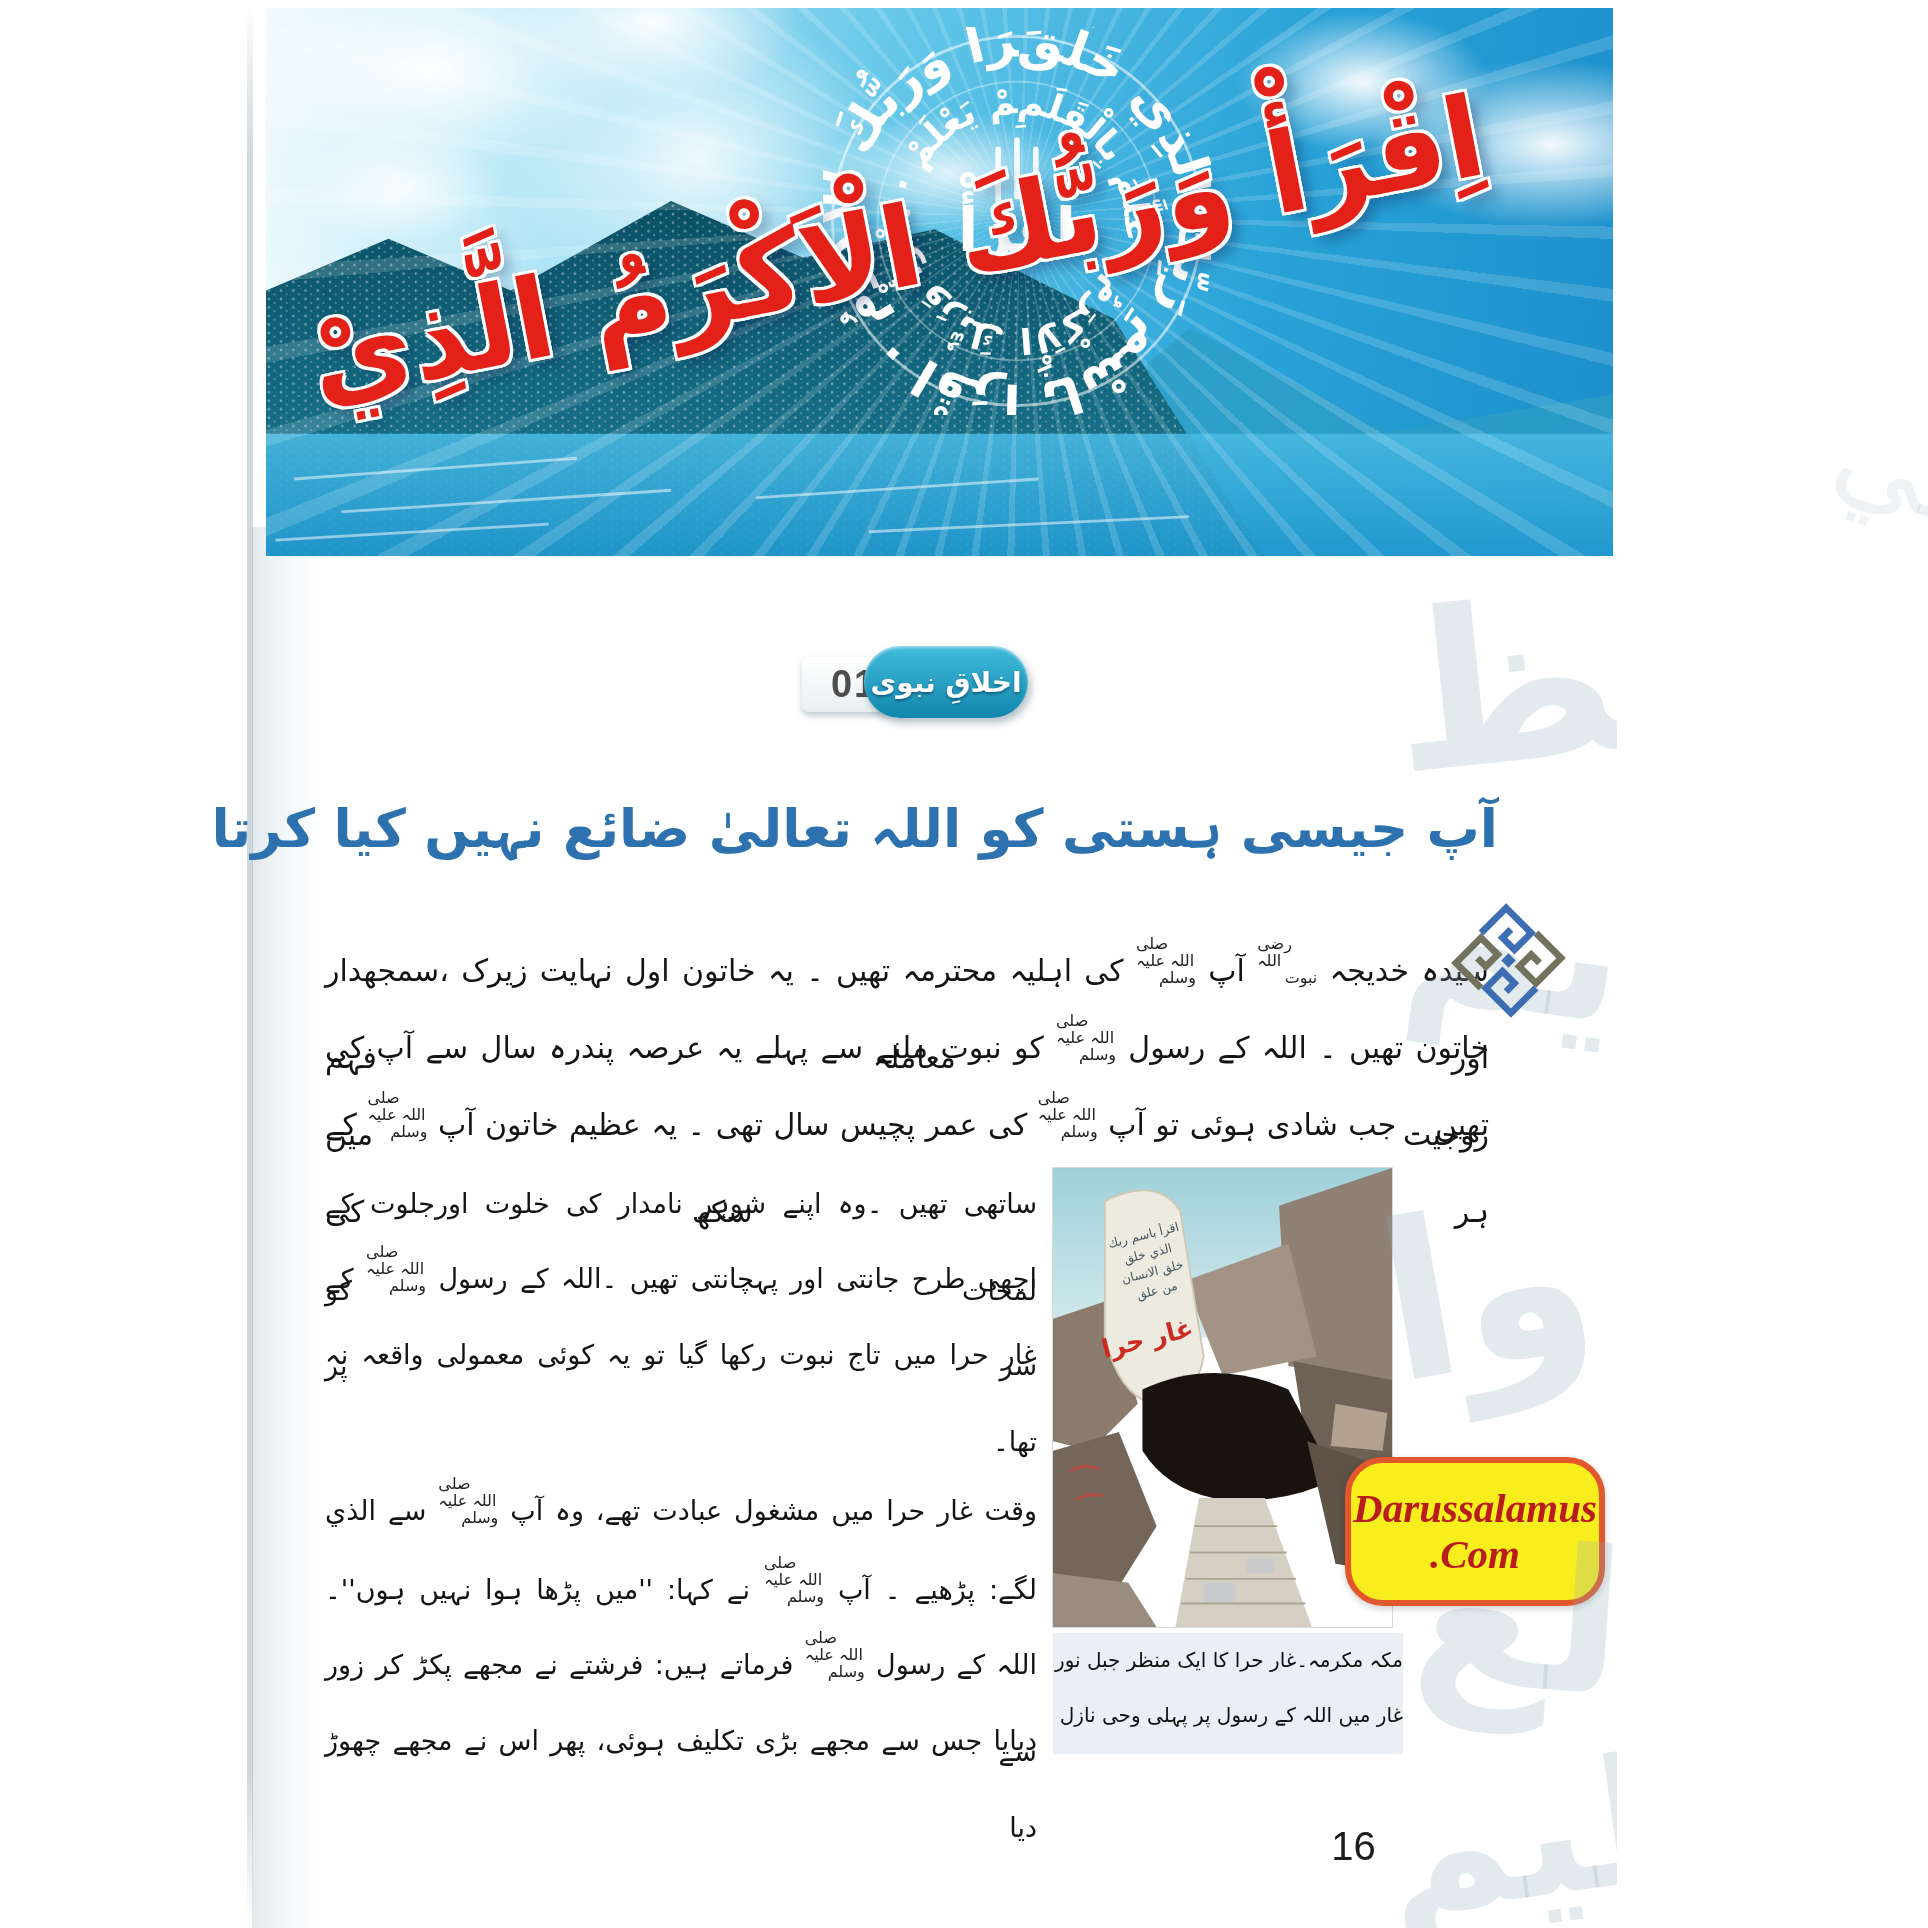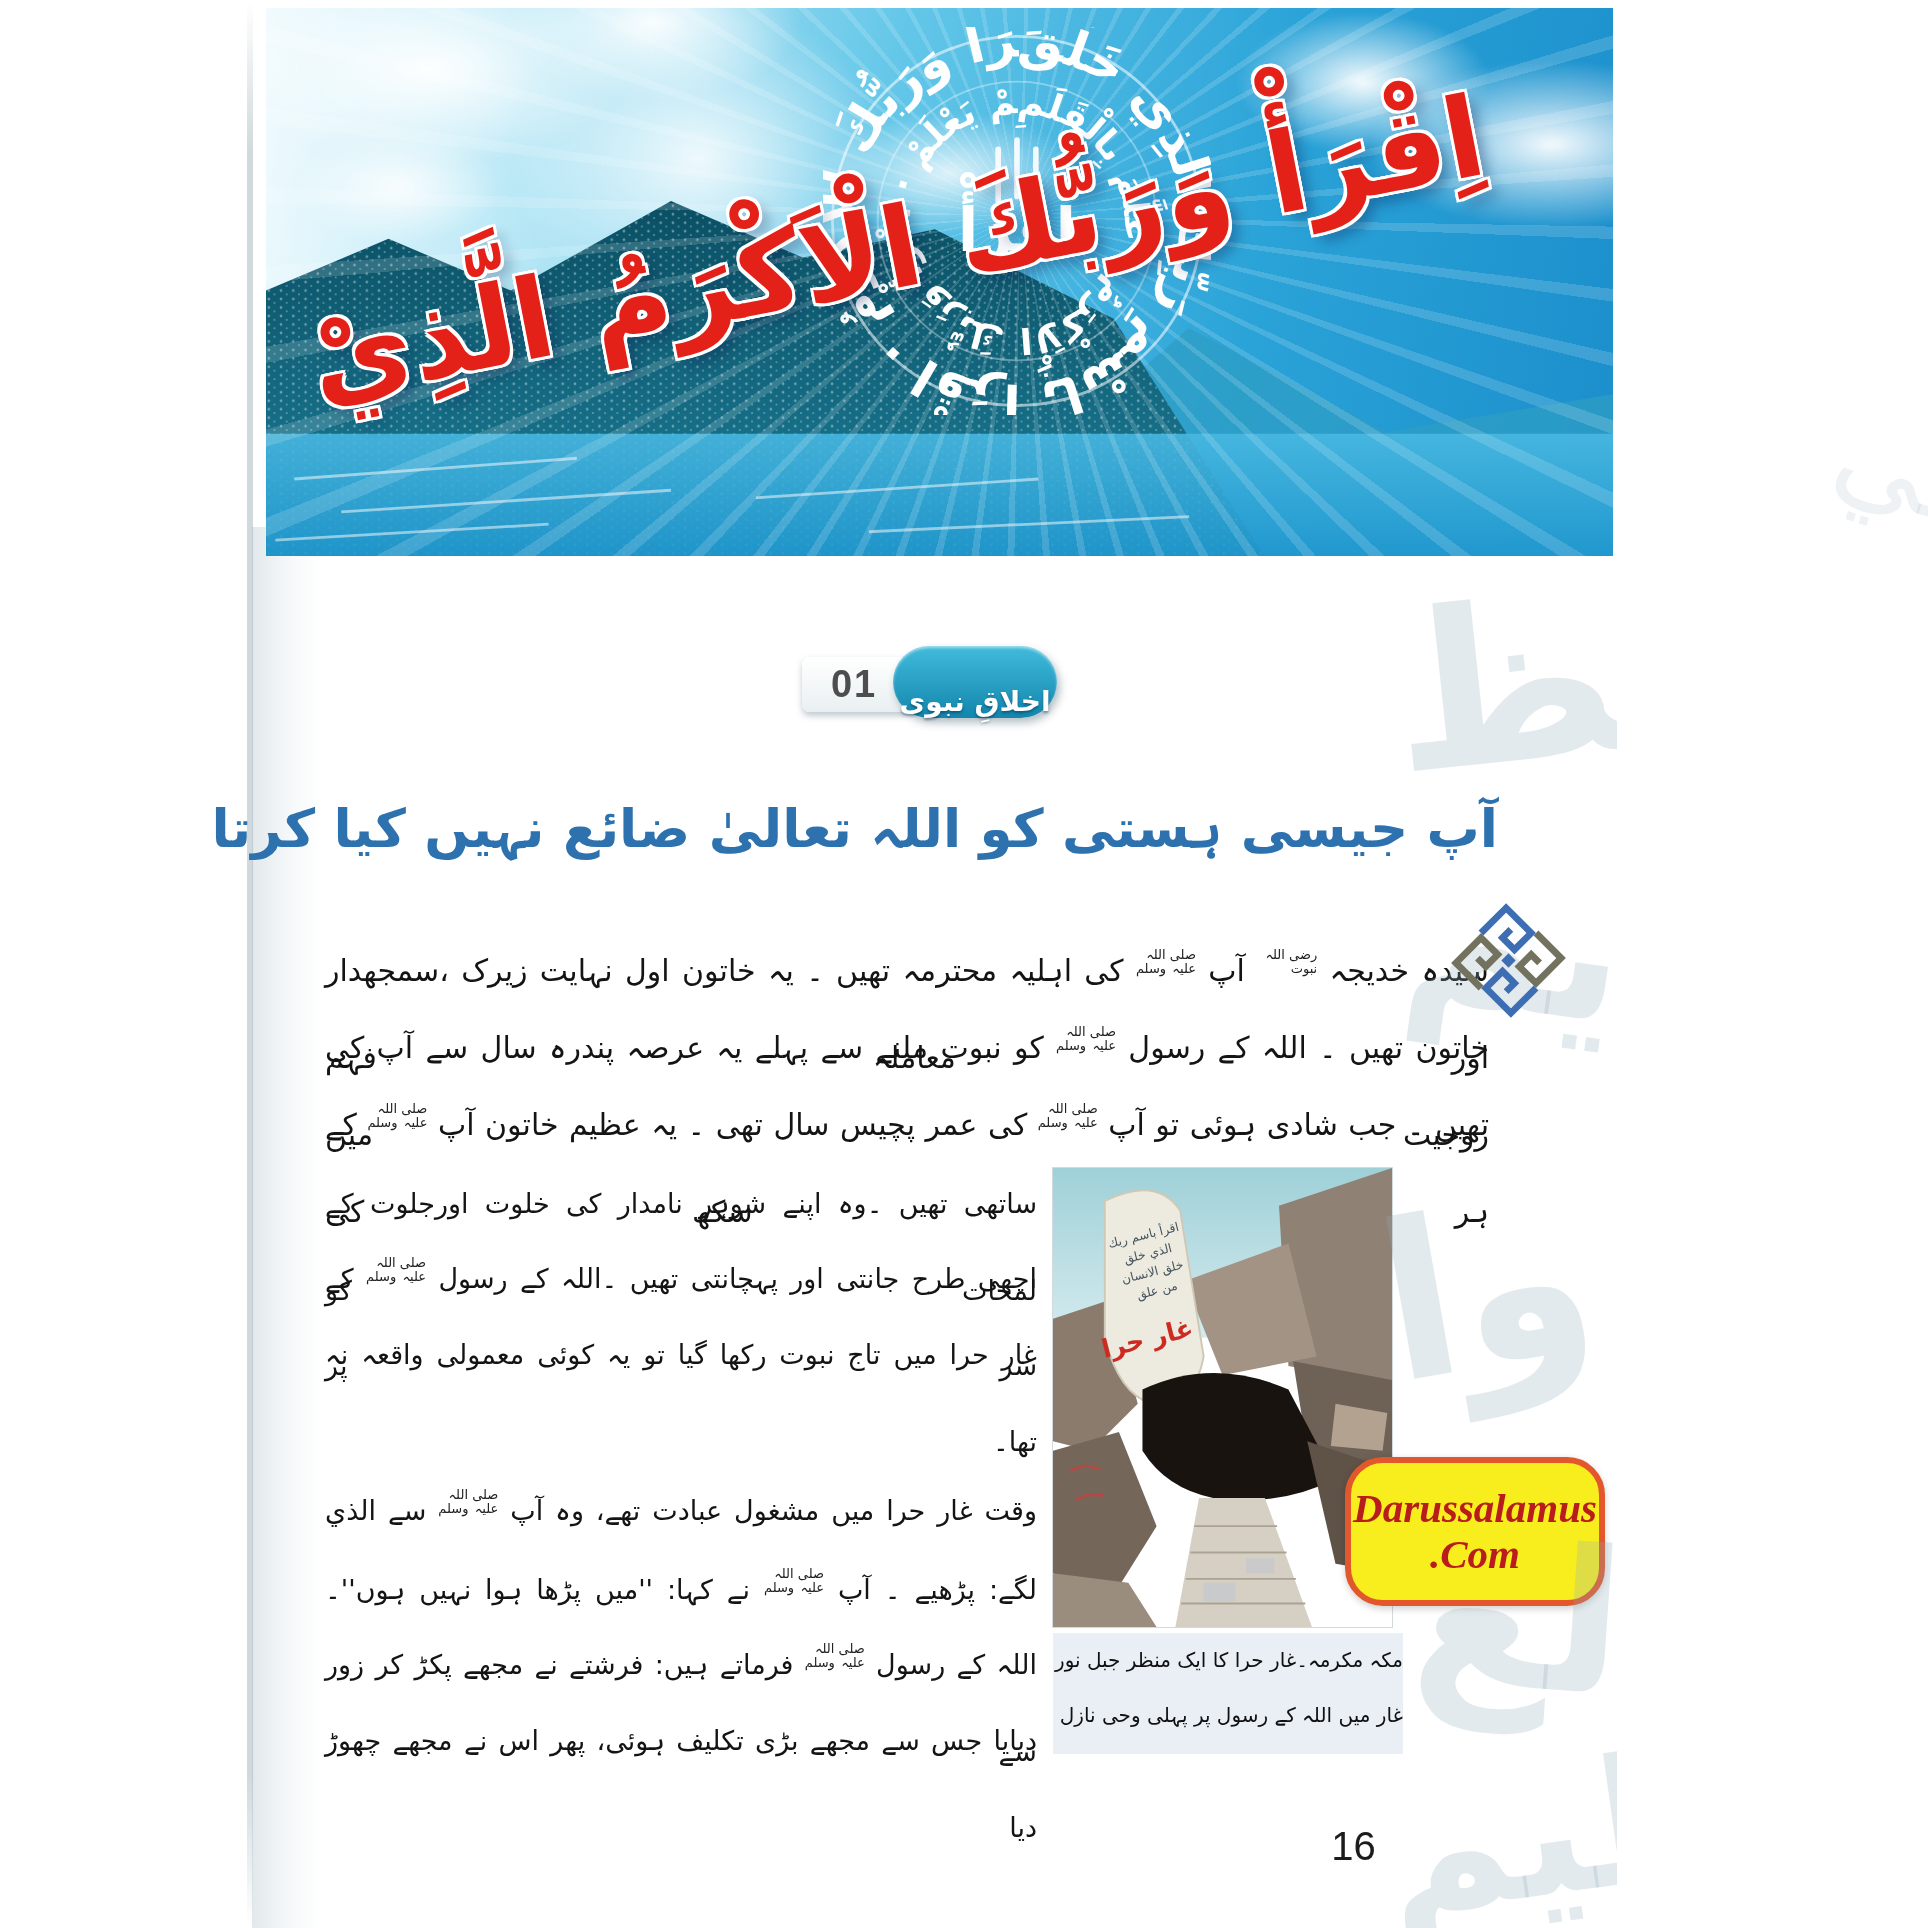--- a/index.html
+++ b/index.html
@@ -35,38 +35,38 @@
                       2.8px 2.8px 0 #fff,-2.8px -2.8px 0 #fff,2.8px -2.8px 0 #fff,-2.8px 2.8px 0 #fff,
                       7.5px 9.4px 13px rgba(10,30,80,.35);}
 
   
   .tag-notch{position:absolute;left:864px;top:659px;width:49px;height:49px;background:#f6fafb;
              clip-path:polygon(0 0,100% 50%,0 100%);box-shadow:1.9px 1.9px 3.8px rgba(0,0,0,.2);}
   .tag-tail{position:absolute;left:802px;top:657px;width:104px;height:55px;
             background:linear-gradient(180deg,#ffffff,#e9eff1);border-radius:7.5px 0 0 7.5px;
             box-shadow:0 3.8px 6.6px rgba(80,110,125,.35);display:flex;align-items:center;justify-content:center;}
   .tag-num{font-family:"Liberation Sans",sans-serif;font-size:38px;font-weight:bold;color:#4d4d4d;letter-spacing:1.9px;}
-  .tag-ribbon{position:absolute;left:893px;top:646px;width:164px;height:72px;border-radius:36px;
+  .tag-ribbon{position:absolute;left:864px;top:646px;width:164px;height:72px;border-radius:36px;
               background:linear-gradient(180deg,#41bbdc,#1286ad);
               box-shadow:2.8px 4.7px 8.5px rgba(0,40,60,.3), inset 0 1.9px 2.8px rgba(255,255,255,.5);
-              display:flex;align-items:flex-end;justify-content:center;}
+              display:flex;align-items:center;justify-content:center;}
   .tag-label{direction:rtl;font-size:28px;font-weight:bold;color:#fff;text-shadow:0 1.9px 2.8px rgba(0,30,60,.45);}
 
   
   .title{position:absolute;left:330px;top:770px;width:1168px;height:117px;line-height:117px;
          text-align:center;direction:rtl;white-space:nowrap;
          font-size:53px;font-weight:bold;color:#2d72ae;}
 
   
   .bl{position:absolute;direction:rtl;color:#141414;height:87px;line-height:87px;
       text-align:justify;text-align-last:justify;}
   .bl.full{left:325px;width:1164px;font-size:30px;}
   .bl.narrow{left:325px;width:712px;font-size:27px;}
-  .hon{font-size:13px;color:#222;display:inline-block;max-width:60px;white-space:normal;
-       line-height:1.05;text-align:right;vertical-align:middle;transform:translateY(-11.3px);}
+  .hon{font-size:16px;color:#222;display:inline-block;max-width:60px;white-space:normal;
+       line-height:1.05;text-align:left;vertical-align:middle;transform:translateY(-11.3px);}
   .t1{top:927px;} .t2{top:1004px;} .t3{top:1081px;}
   .t4{top:1160px;} .t5{top:1235px;} .t6{top:1311px;}
   .t7{top:1392px;} .t8{top:1467px;} .t9{top:1546px;}
   .t10{top:1621px;} .t11{top:1697px;}
 
   
   .photo{position:absolute;left:1053px;top:1168px;width:339px;height:459px;box-shadow:0 0 0 0.9px #cfd6da;}
   .caption{position:absolute;left:1053px;top:1633px;width:350px;height:121px;background:#e9eff5;
            direction:rtl;text-align:center;color:#101010;overflow:hidden;}
   .caption div{font-size:20px;line-height:55px;white-space:nowrap;}

